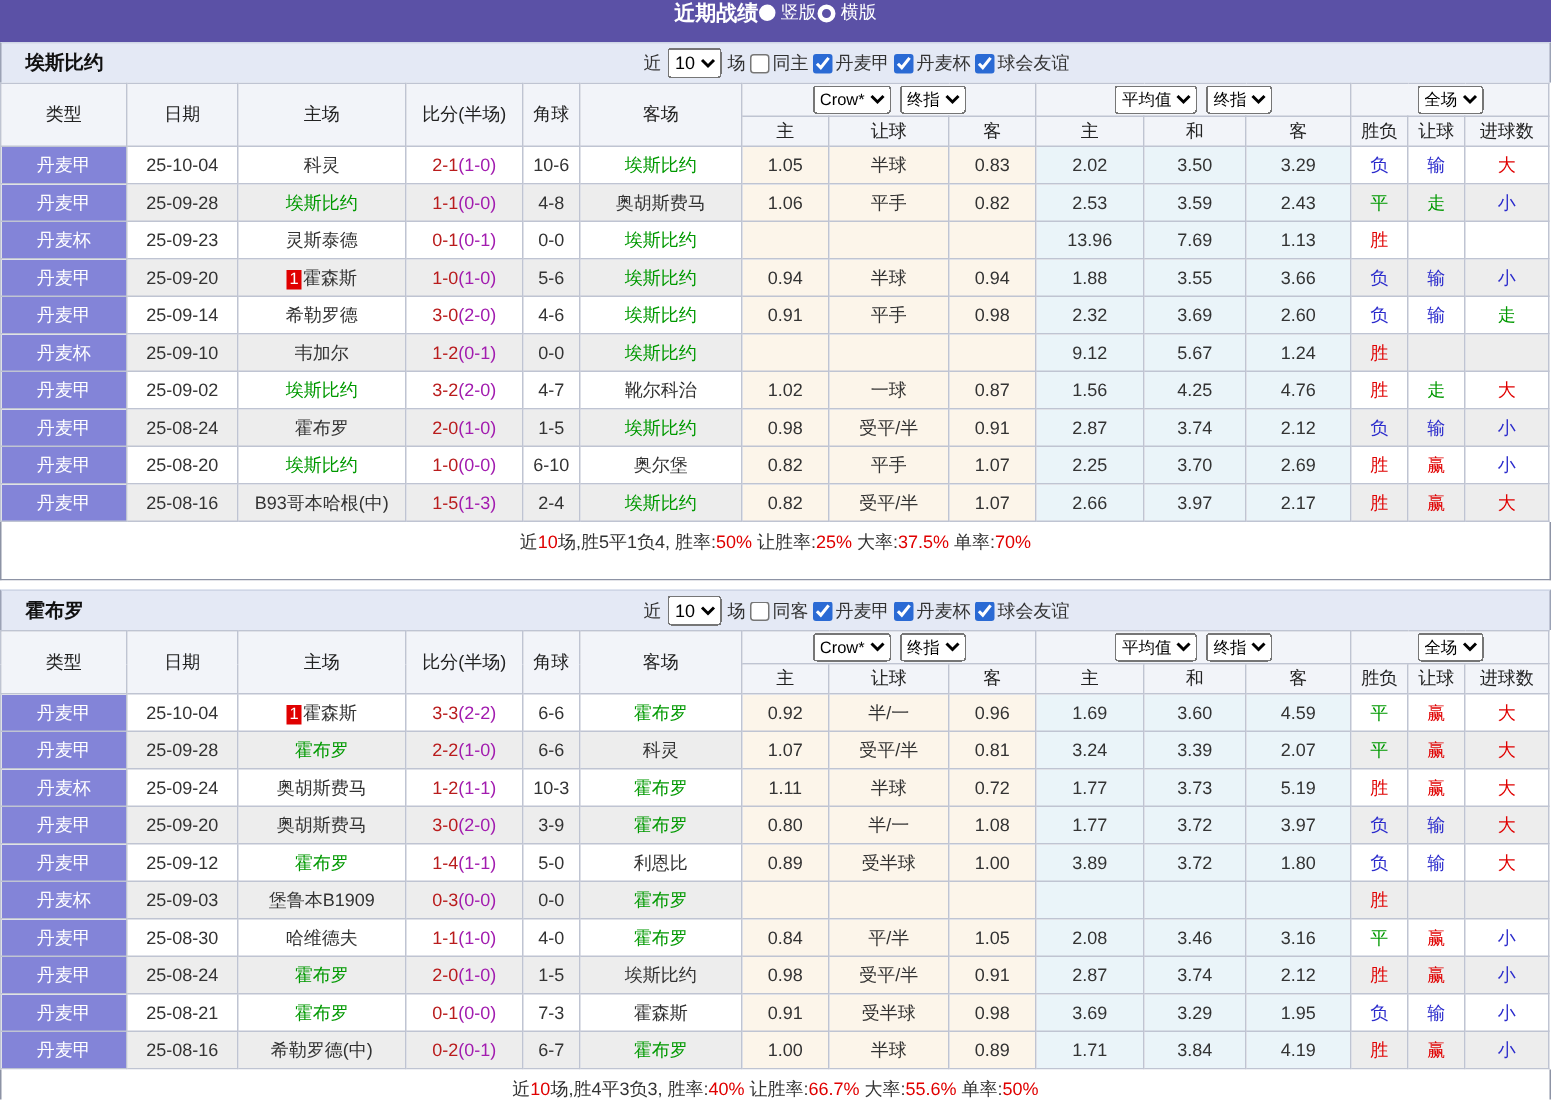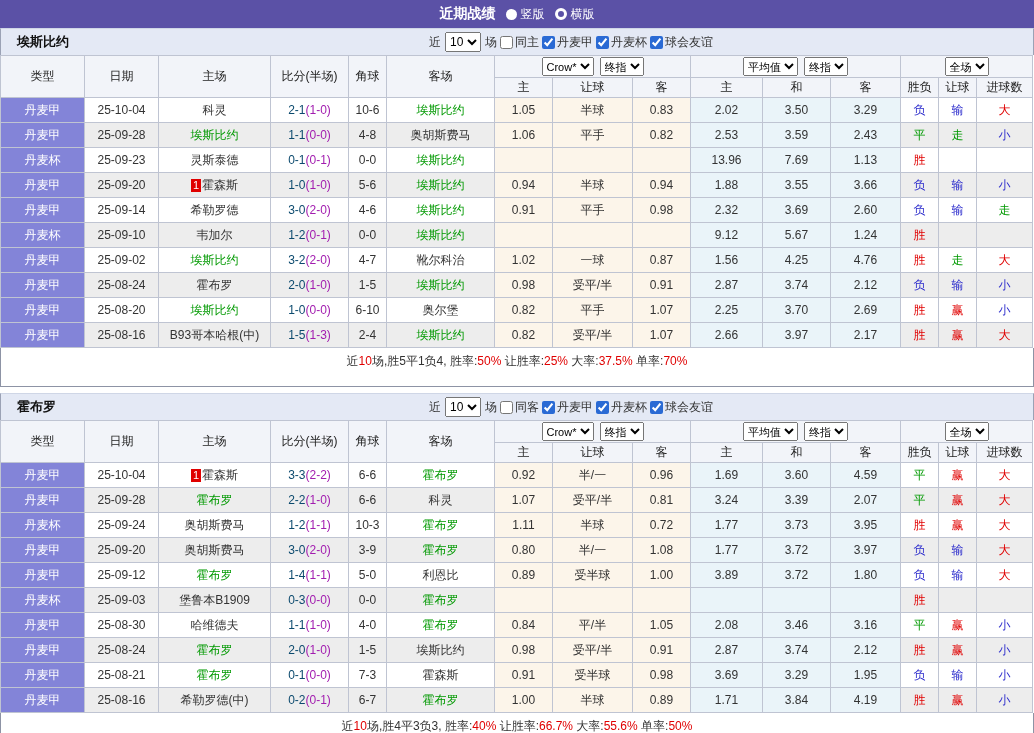--- a/index.html
+++ b/index.html
@@ -4,21 +4,21 @@
 <style>
   * { box-sizing: border-box; margin: 0; padding: 0; }
   body {
     width: 1034px; height: 733px; margin: 0; background: #fff;
     font-family: "Liberation Sans", "DejaVu Sans", sans-serif;
     font-size: 12px; color: #333; overflow: hidden;
   }
   
   .title-bar {
     height: 28px; background: #5b51a6; color: #fff;
-    display: flex; align-items: center; justify-content: center; gap: 10px;
+    display: flex; align-items: flex-start; justify-content: center; gap: 0;
   }
   .title-bar .title { font-weight: bold; font-size: 14px; }
   .radio-opt { display: inline-flex; align-items: center; gap: 4px; font-size: 12px; cursor: pointer; }
   .radio-circle { width: 11px; height: 11px; border-radius: 50%; background: #fff; display: inline-block; }
   .radio-circle.unchecked { width: 12px; height: 12px; background: #5b51a6; border: 3px solid #fff; }
   
   .ctrl-bar {
     height: 27px; background: #e4e9f5; position: relative;
     display: flex; align-items: center;
     border-left: 1px solid #9ba2b5; border-right: 1px solid #9ba2b5; border-top: 1px solid #cfd6e6;
@@ -37,21 +37,21 @@
   thead th { background: #f2f4f9; font-weight: normal; font-size: 12px; color: #222; height: 20px; }
   thead .dd-row th { height: 22px; }
   thead select { height: 19px; font-size: 11px; margin: 0 3px; vertical-align: middle; }
   tbody td { height: 25px; font-size: 12px; }
   tr.odd  { background: #ffffff; }
   tr.even { background: #ededed; }
   td.col-league { background: #8384d8; color: #fff; }
   td.tint-cream { background: #fcf5ea; }
   td.tint-blue  { background: #eaf4f9; }
   .team-green { color: #009900; }
-  .score-main { color: #0c4a6e; }
+  .score-main { color: #b91c1c; }
   .score-half { color: #a21caf; }
   .rank-badge {
     background: #e00000; color: #fff; font-size: 11px; line-height: 13px;
     display: inline-block; padding: 0 2px; margin-right: 1px;
   }
   td.res-r { color: #e00000; } td.res-g { color: #009900; } td.res-b { color: #2b2bcc; }
   
   .summary {
     height: 39px; line-height: 26px; text-align: center; font-size: 12px; color: #333;
     border: 1px solid #8d93a5; border-top: none; background: #fff;
@@ -438,21 +438,21 @@
           <td>25-09-24</td>
           <td><span>奥胡斯费马</span></td>
           <td><span class="score-main">1-2</span><span class="score-half">(1-1)</span></td>
           <td>10-3</td>
           <td><span class="team-green">霍布罗</span></td>
           <td class="tint-cream">1.11</td>
           <td class="tint-cream">半球</td>
           <td class="tint-cream">0.72</td>
           <td class="tint-blue">1.77</td>
           <td class="tint-blue">3.73</td>
-          <td class="tint-blue">3.95</td>
+          <td class="tint-blue">5.19</td>
           <td class="res-r">胜</td>
           <td class="res-r">赢</td>
           <td class="res-r">大</td>
         </tr>
         <tr class="even">
           <td class="col-league">丹麦甲</td>
           <td>25-09-20</td>
           <td><span>奥胡斯费马</span></td>
           <td><span class="score-main">3-0</span><span class="score-half">(2-0)</span></td>
           <td>3-9</td>

